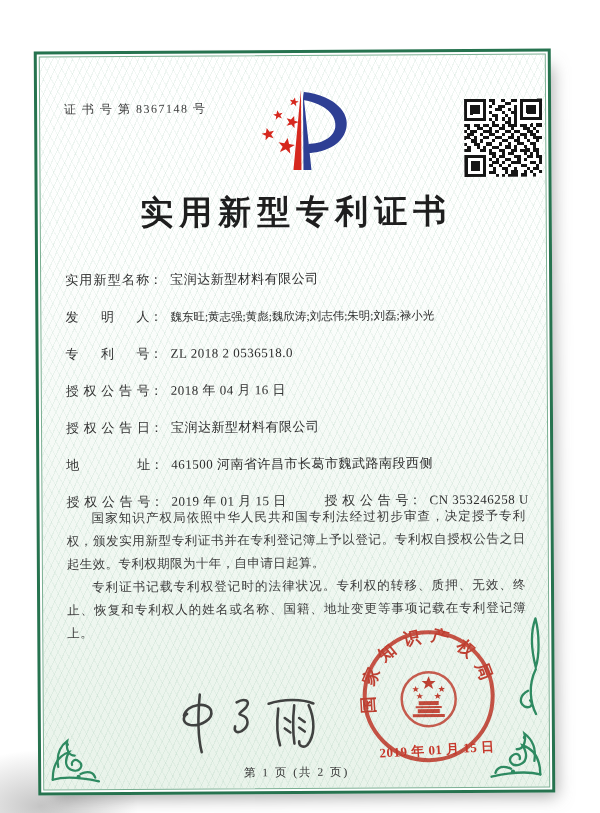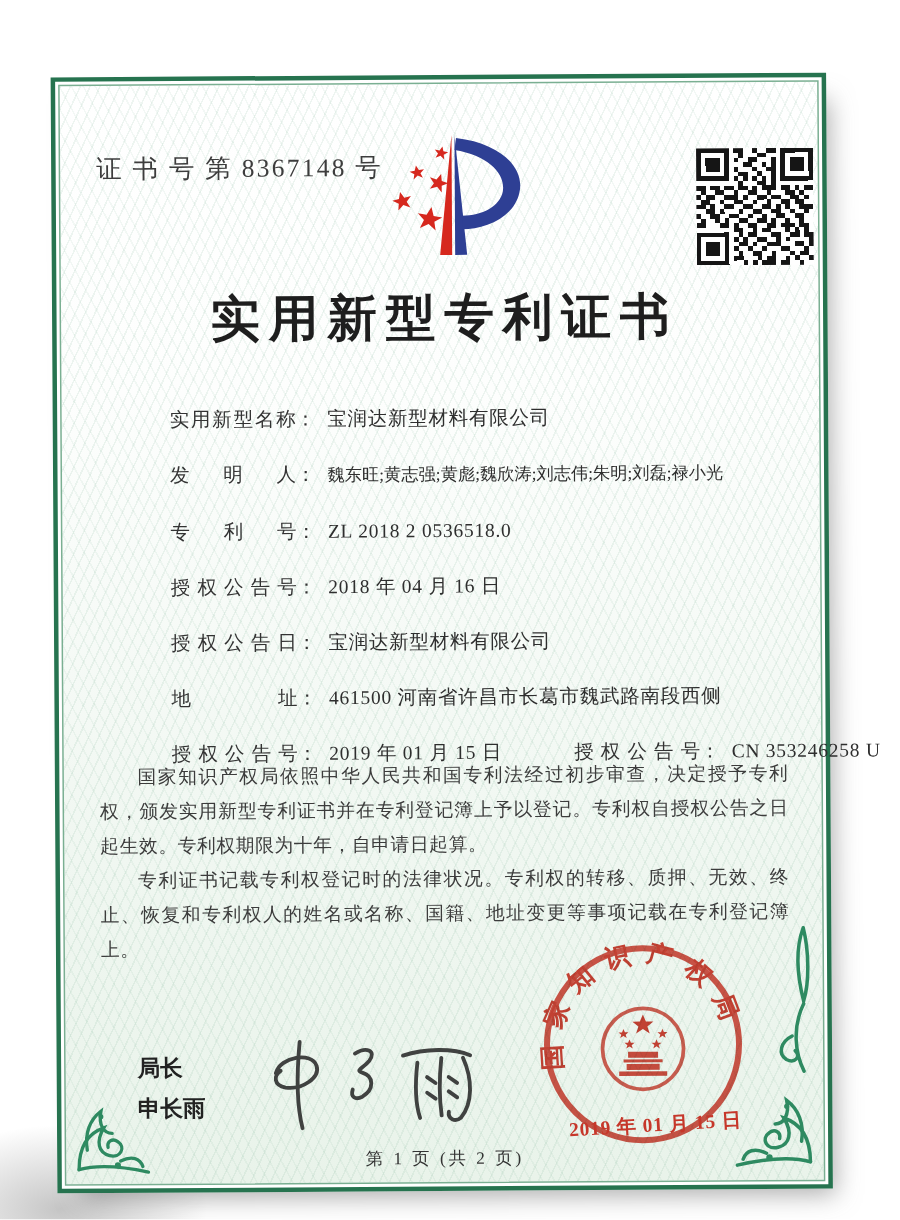--- a/index.html
+++ b/index.html
@@ -20,32 +20,32 @@
     transform-origin:50% 50%;
     box-shadow:9px 11px 16px -7px rgba(110,110,110,.55);
   }
   .inner{
     position:absolute;inset:2px;border:1px solid #7aaf92;
     background:
       repeating-linear-gradient(115deg, rgba(122,178,148,.13) 0 1px, rgba(255,255,255,0) 1px 6px),
       repeating-linear-gradient(62deg, rgba(122,178,148,.09) 0 1px, rgba(255,255,255,0) 1px 7px),
       linear-gradient(180deg,#ffffff 0%,#fdfefd 28%,#f0f7f1 70%,#e9f3ea 100%);
   }
-  .cert-no{position:absolute;left:24px;top:44px;font-size:17px;color:#3d3d3d;letter-spacing:1.5px;}
+  .cert-no{position:absolute;left:24px;top:44px;font-size:12px;color:#3d3d3d;letter-spacing:1.5px;}
   .logo{position:absolute;left:202px;top:28px;width:112px;height:104px;}
   .qr{position:absolute;left:424px;top:44px;width:78px;height:78px;shape-rendering:crispEdges;}
   .title{
     position:absolute;left:0;right:0;top:134px;margin:0;text-align:center;
     font-size:33px;font-weight:700;color:#1e1e1e;letter-spacing:6px;text-indent:6px;
   }
   .fields{position:absolute;left:24px;right:18px;top:212px;font-size:13px;color:#333;}
   .frow{line-height:22px;margin-bottom:15px;white-space:nowrap;}
   .flabel{
     display:inline-block;width:84px;text-align:justify;text-align-last:justify;
-    color:#333;vertical-align:top;margin-left:48px;
+    color:#333;vertical-align:top;
   }
   .fcolon{display:inline-block;margin-right:8px;color:#333;}
   .fvalue{color:#2e2e2e;letter-spacing:.5px;}
   .fvalue.tight{font-size:11.5px;letter-spacing:0;}
   .grant-row{display:flex;}
   .grant-left{flex:0 0 258px;}
   .paras{
     position:absolute;left:24px;right:22px;top:450px;
     font-size:12.5px;line-height:23px;color:#3c3c3c;letter-spacing:.4px;text-align:justify;
   }
@@ -133,24 +133,20 @@
             <span class="flabel">授权公告号</span><span class="fcolon">：</span><span class="fvalue">CN 353246258 U</span>
           </div>
         </div>
       </div>
 
       <div class="paras">
         <p>国家知识产权局依照中华人民共和国专利法经过初步审查，决定授予专利权，颁发实用新型专利证书并在专利登记簿上予以登记。专利权自授权公告之日起生效。专利权期限为十年，自申请日起算。</p>
         <p>专利证书记载专利权登记时的法律状况。专利权的转移、质押、无效、终止、恢复和专利权人的姓名或名称、国籍、地址变更等事项记载在专利登记簿上。</p>
       </div>
 
-      <div class="signer">
-        <div>局长</div>
-        <div>申长雨</div>
-      </div>
 
       <svg class="signature" viewBox="0 0 210 90" aria-hidden="true">
         <g fill="none" stroke="#252525" stroke-width="3.2" stroke-linecap="round" opacity=".86">
           <path d="M22 36 C26 22 52 18 56 30 C59 40 44 50 30 48 C20 46 20 38 26 34"></path>
           <path d="M42 10 C40 30 38 58 44 82"></path>
           <path d="M88 20 C98 14 106 18 100 26 C94 33 88 34 94 36 C104 39 104 50 94 56 C88 59 84 56 86 50"></path>
           <path d="M128 22 C146 16 170 16 184 22"></path>
           <path d="M140 28 C138 45 138 62 142 74"></path>
           <path d="M160 24 C158 42 158 58 160 72"></path>
           <path d="M178 24 C186 42 186 62 176 74 C171 78 165 75 166 69"></path>

